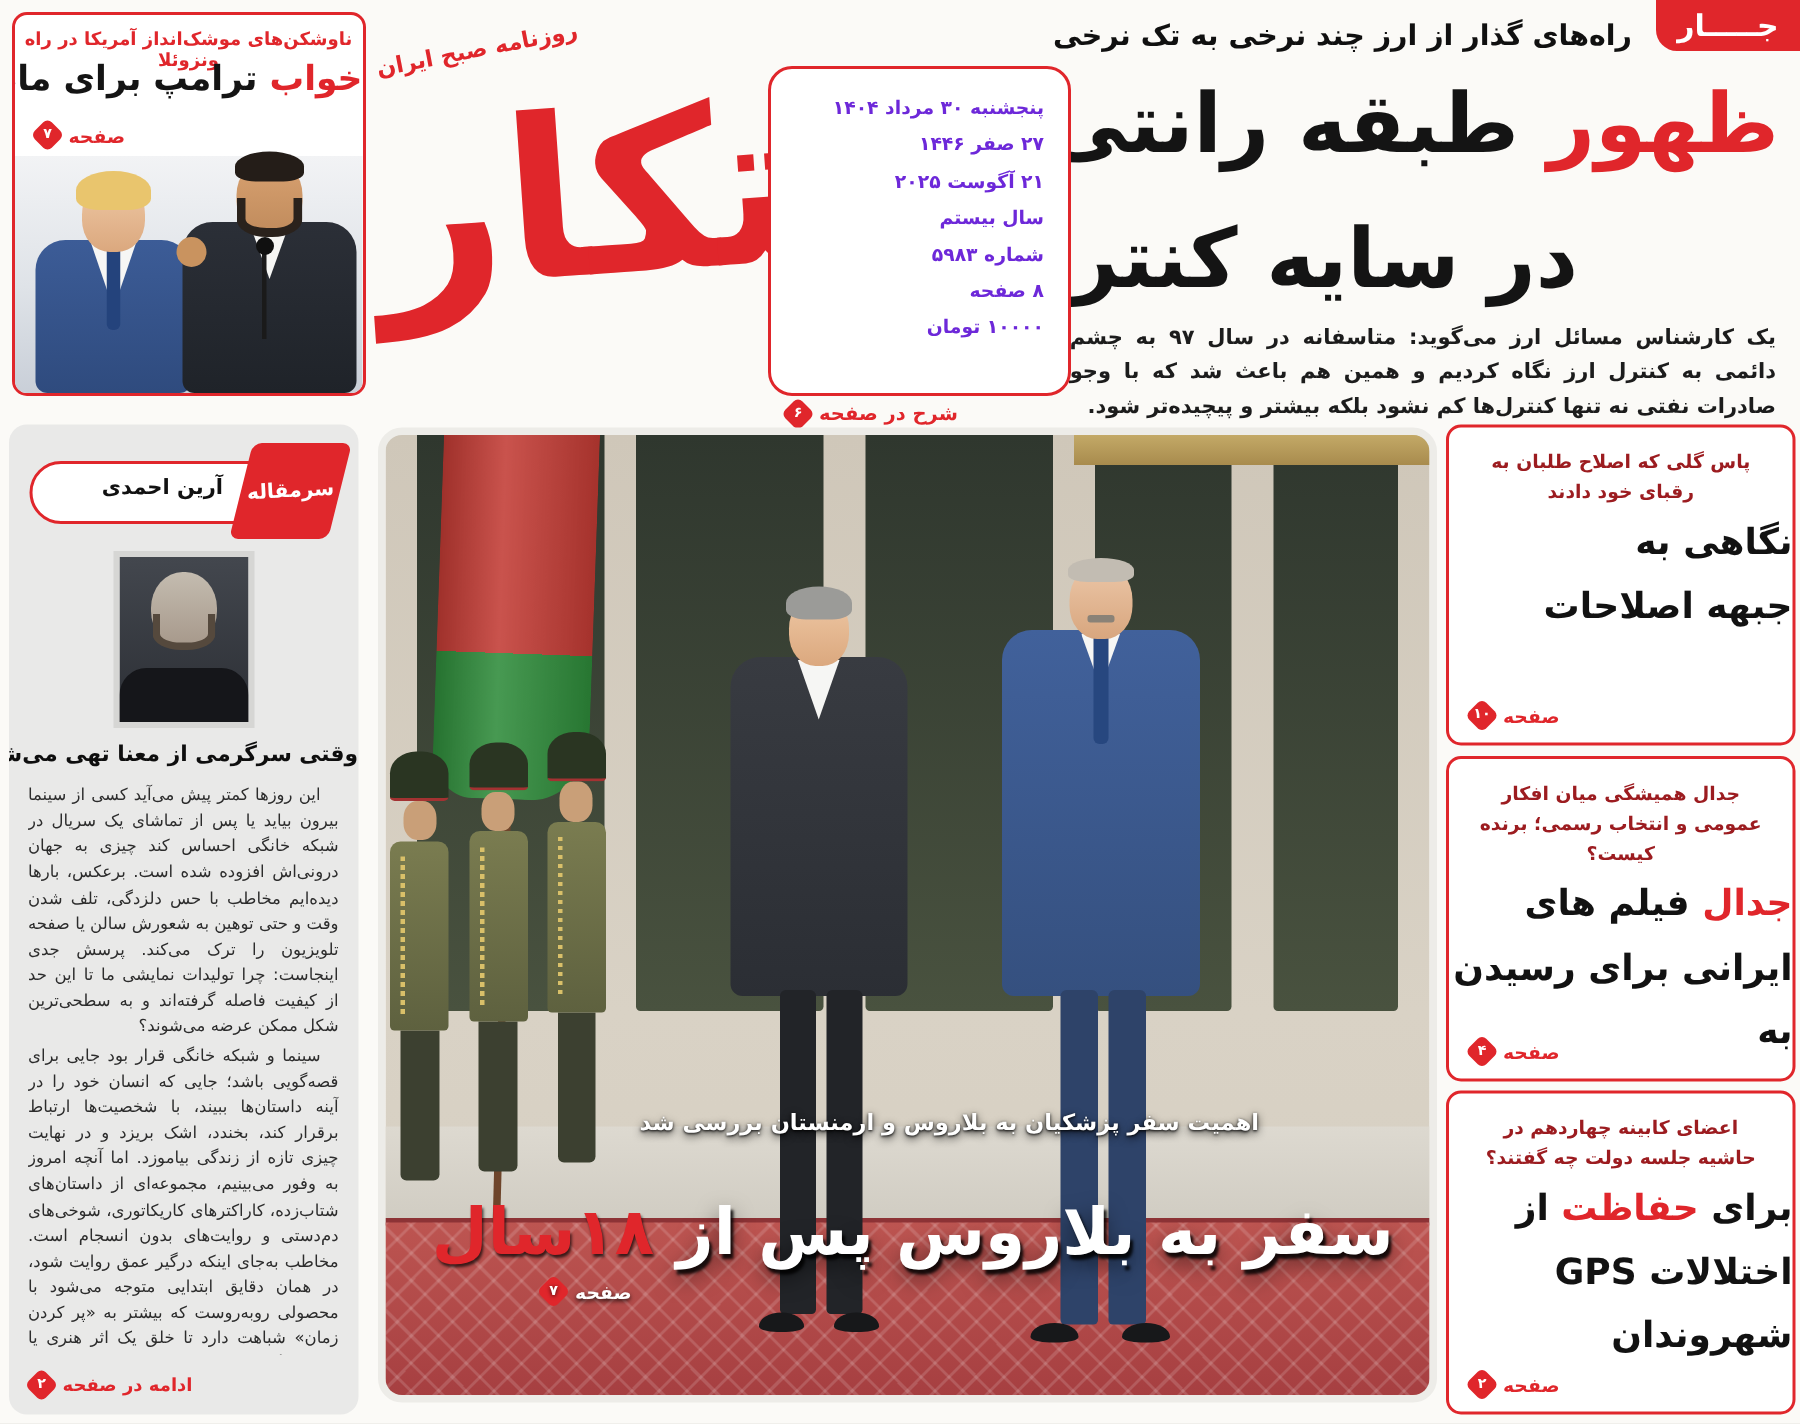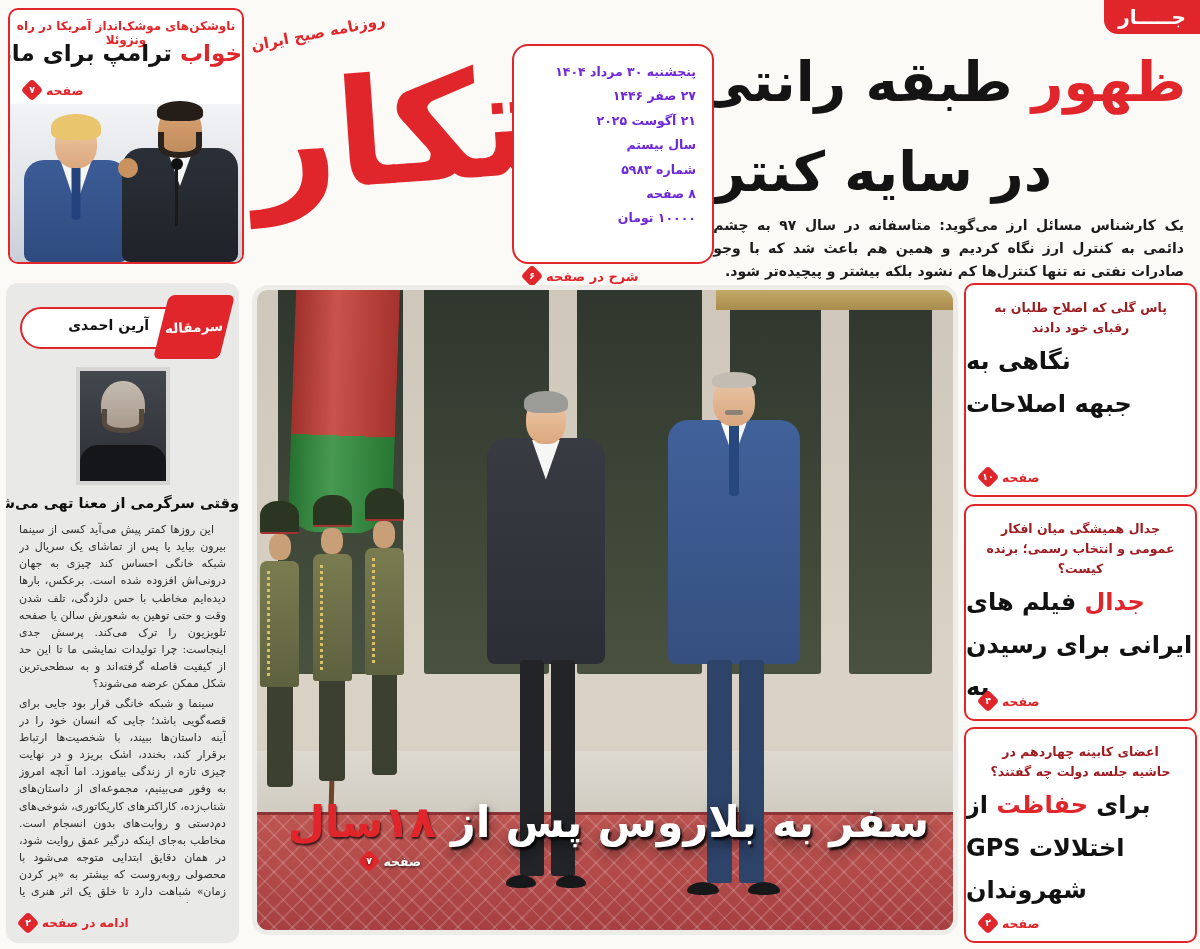--- a/index.html
+++ b/index.html
@@ -136,21 +136,21 @@
   .ph-headline{position:absolute;left:4%;right:3%;bottom:13%;text-align:center;font-size:43px;font-weight:bold;color:#fff;text-shadow:2px 3px 2px rgba(0,0,0,.85),0 6px 14px rgba(0,0,0,.55);white-space:nowrap}
   .ph-headline .red{text-shadow:1px 2px 2px rgba(0,0,0,.7)}
   .ph-badge{left:15%;bottom:9.5%}
 
   
   .r-box{position:absolute;left:964px;width:233px;background:#fff;border:2px solid var(--red);border-radius:10px;overflow:hidden}
   .r1{top:283px;height:214px}
   .r2{top:504px;height:217px}
   .r3{top:727px;height:216px}
   .r-kicker{padding:13px 16px 2px;text-align:center;font-size:12.5px;font-weight:bold;color:#9c1c20;line-height:1.6}
-  .r-lines{text-align:left;font-weight:bold;font-size:24px;color:#121212;line-height:1.78}
+  .r-lines{text-align:right;font-weight:bold;font-size:24px;color:#121212;line-height:1.78}
   .r-badge{left:14px;bottom:10px}
 </style>
 </head>
 <body>
 
 <div class="page">
 
   <div class="vz-box">
     <div class="vz-kicker">ناوشکن‌های موشک‌انداز آمریکا در راه ونزوئلا</div>
     <div class="vz-headline"><span class="red">خواب</span><span> ترامپ برای مادارو</span></div>
@@ -193,20 +193,21 @@
       <div>۲۱ آگوست ۲۰۲۵</div>
       <div>سال بیستم</div>
       <div>شماره ۵۹۸۳</div>
       <div>۸ صفحه</div>
       <div>۱۰۰۰۰ تومان</div>
     </div>
   </div>
 
   <div class="section-tab">جـــــار</div>
 
+  <div class="lead-kicker">راه‌های گذار از ارز چند نرخی به تک نرخی</div>
   <div class="lead-h1"><span class="red">ظهور</span><span> طبقه رانتی بزرگ</span></div>
   <div class="lead-h2">در سایه کنترل ارزی</div>
   <div class="lead-summary">یک کارشناس مسائل ارز می‌گوید: متاسفانه در سال ۹۷ به چشم یک ابزار دائمی به کنترل ارز نگاه کردیم و همین هم باعث شد که با وجود افزایش صادرات نفتی نه تنها کنترل‌ها کم نشود بلکه بیشتر و پیچیده‌تر شود.</div>
   <div class="badge lead-badge">
     <span>شرح در صفحه</span>
     <span class="diamond">
         <i>۶</i>
       </span>
   </div>
 
@@ -293,20 +294,21 @@
           <div></div>
         </div>
       <div class="shoe l"></div>
       <div class="shoe r"></div>
       <div class="head">
           <div class="hair"></div>
           <div class="stache"></div>
         </div>
     </div>
 
+    <div class="ph-kicker">اهمیت سفر پزشکیان به بلاروس و ارمنستان بررسی شد</div>
     <div class="ph-headline"><span>سفر به بلاروس پس از </span><span class="red">۱۸سال</span></div>
     <div class="badge on-photo ph-badge">
       <span>صفحه</span>
       <span class="diamond">
           <i>۷</i>
         </span>
     </div>
   </div>
 
   <div class="r-box r1">

